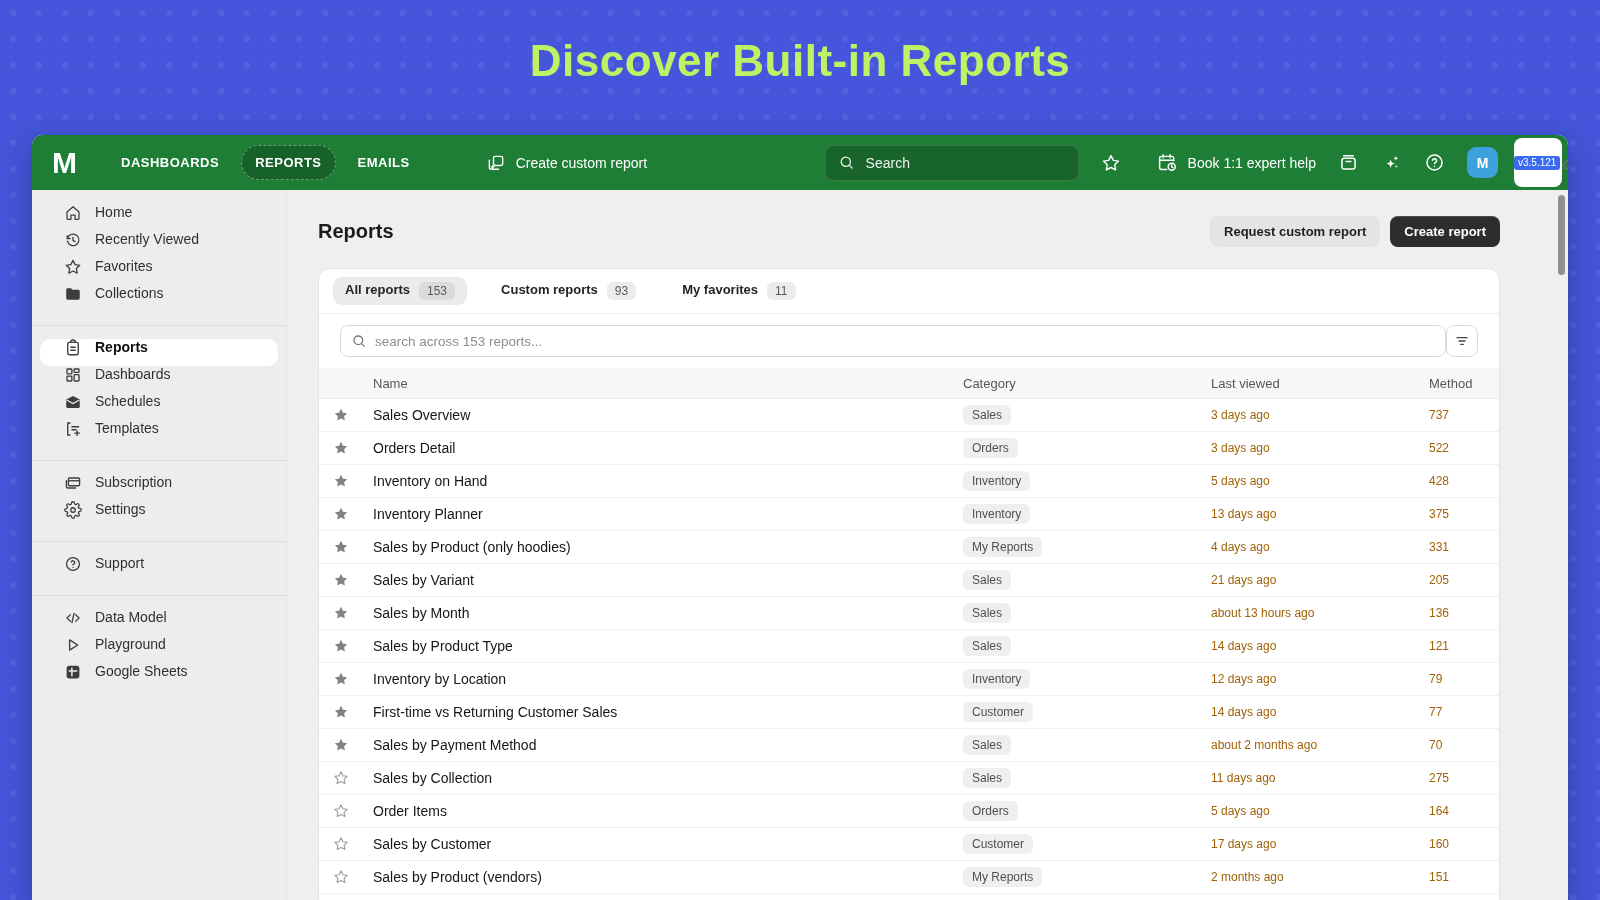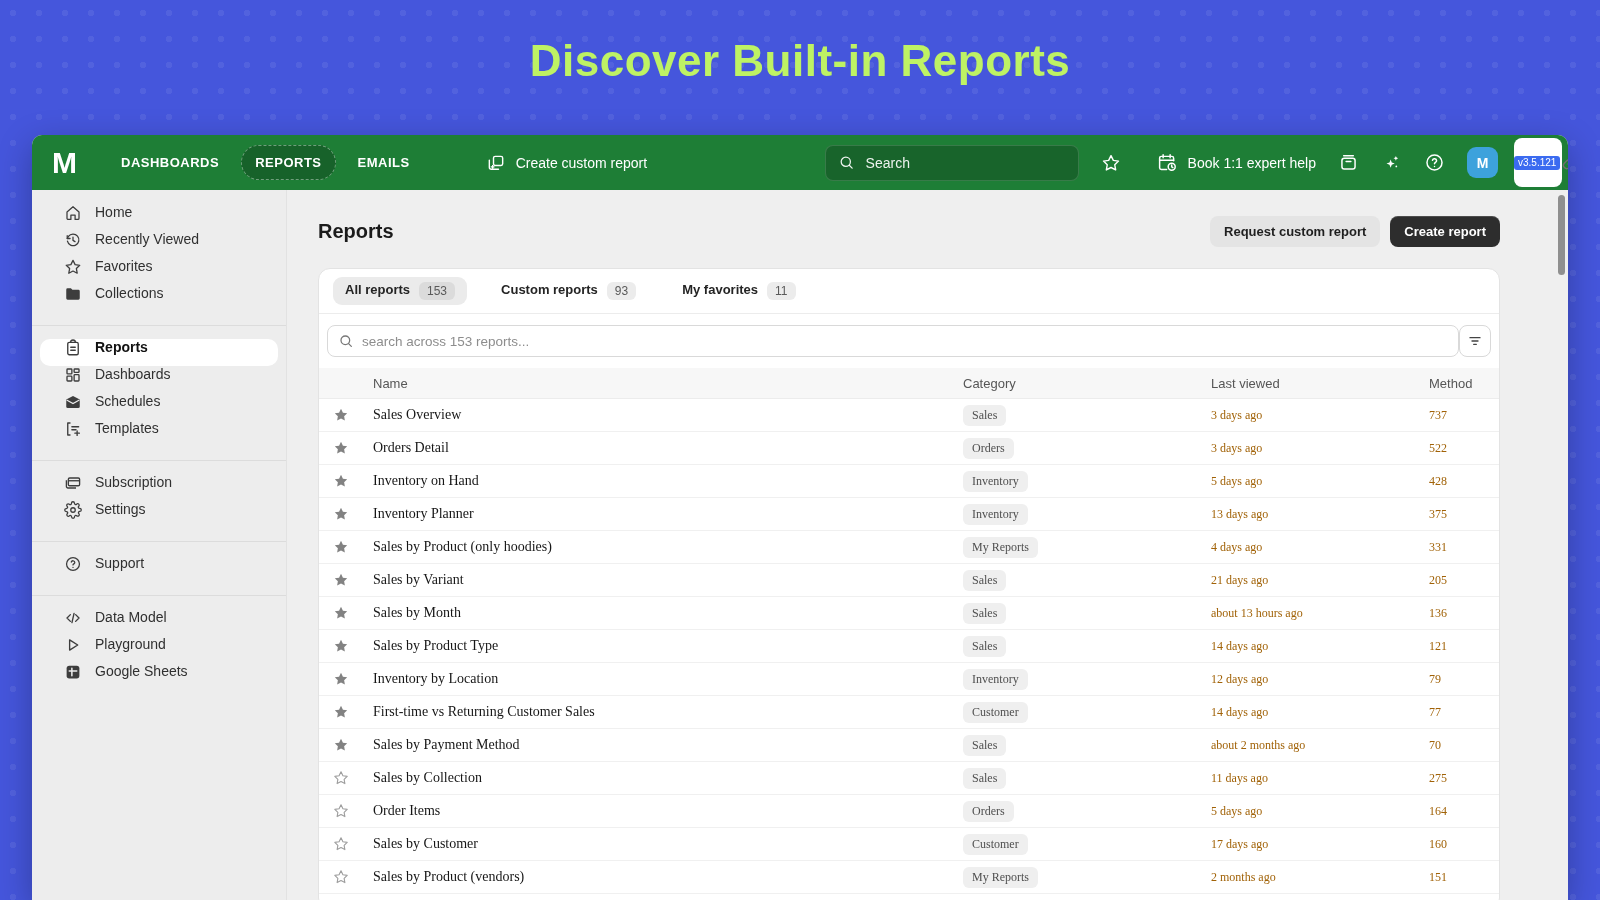--- a/index.html
+++ b/index.html
@@ -51,30 +51,30 @@
   .head-actions { margin-left:auto; display:flex; gap:10px; }
   .btn { border:none; border-radius:8px; padding:8px 14px; font-size:13px; font-weight:600; font-family:inherit; cursor:pointer; }
   .btn-light { background:#E4E4E4; color:#1f1f1f; }
   .btn-dark { background:#2D2D2D; color:#fff; box-shadow:inset 0 1px 0 rgba(255,255,255,0.15); }
   .card { background:#fff; border:1px solid #E3E3E3; border-radius:12px; height:642px; overflow:hidden; }
   .tabs-row { display:flex; align-items:center; gap:22px; padding:8px 14px; border-bottom:1px solid #ECECEC; }
   .tab { display:flex; gap:9px; padding:5px 12px; border-radius:9px; font-size:13px; font-weight:600; color:#242424; cursor:pointer; white-space:nowrap; }
   .tab.active { background:#EBEBEB; }
   .tab-badge { background:#ECECEC; border-radius:6px; padding:2px 8px; font-size:12px; font-weight:400; color:#5a5a5a; }
   .tab.active .tab-badge { background:#DBDBDB; }
-  .search-row { display:flex; align-items:center; gap:0; padding:11px 8px; }
+  .search-row { display:flex; align-items:center; gap:0; padding:11px 21px; }
   .report-search { flex:1; height:32px; border:1px solid #D9D9D9; border-radius:8px; display:flex; align-items:center; gap:8px; padding:0 10px; color:#777; }
   .report-search input { border:none; outline:none; flex:1; font-size:13.5px; color:#333; font-family:inherit; background:transparent; }
   .report-search input::placeholder { color:#8d8d8d; }
   .filter-btn { width:32px; height:32px; border:1px solid #D9D9D9; border-radius:8px; background:#fff; display:flex; align-items:center; justify-content:center; color:#444; cursor:pointer; flex:none; }
   .tbl-header, .tbl-row { display:grid; grid-template-columns:44px 1fr 248px 218px 80px; align-items:center; }
   .tbl-header { background:#F7F7F7; height:31px; font-size:13px; color:#565656; border-bottom:1px solid #ECECEC; }
   .tbl-header > div { padding:0 10px; }
   .tbl-row { height:33px; border-bottom:1px solid #F0F0F0; font-size:14px; color:#161616; cursor:pointer; }
-  .cell { padding:0 10px; overflow:hidden; white-space:nowrap; text-overflow:ellipsis;font-family:Liberation Serif, serif; }
+  .cell { padding:0 10px; overflow:hidden; white-space:nowrap; text-overflow:ellipsis; }
   .cat-pill { display:inline-block; background:#EFEFEF; border-radius:6px; padding:3px 9px; font-size:12px; color:#4f4f4f; }
   .dim { font-size:12px; color:#a16207; }
   .row-star { display:flex; justify-content:center; align-items:center; cursor:pointer; }
   .scroll-thumb { position:absolute; right:3px; top:60px; width:7px; height:80px; border-radius:4px; background:#8F8F8F; }
 </style>
 </head>
 <body>
 
 <div class="banner-title">Discover Built-in Reports</div>
 

